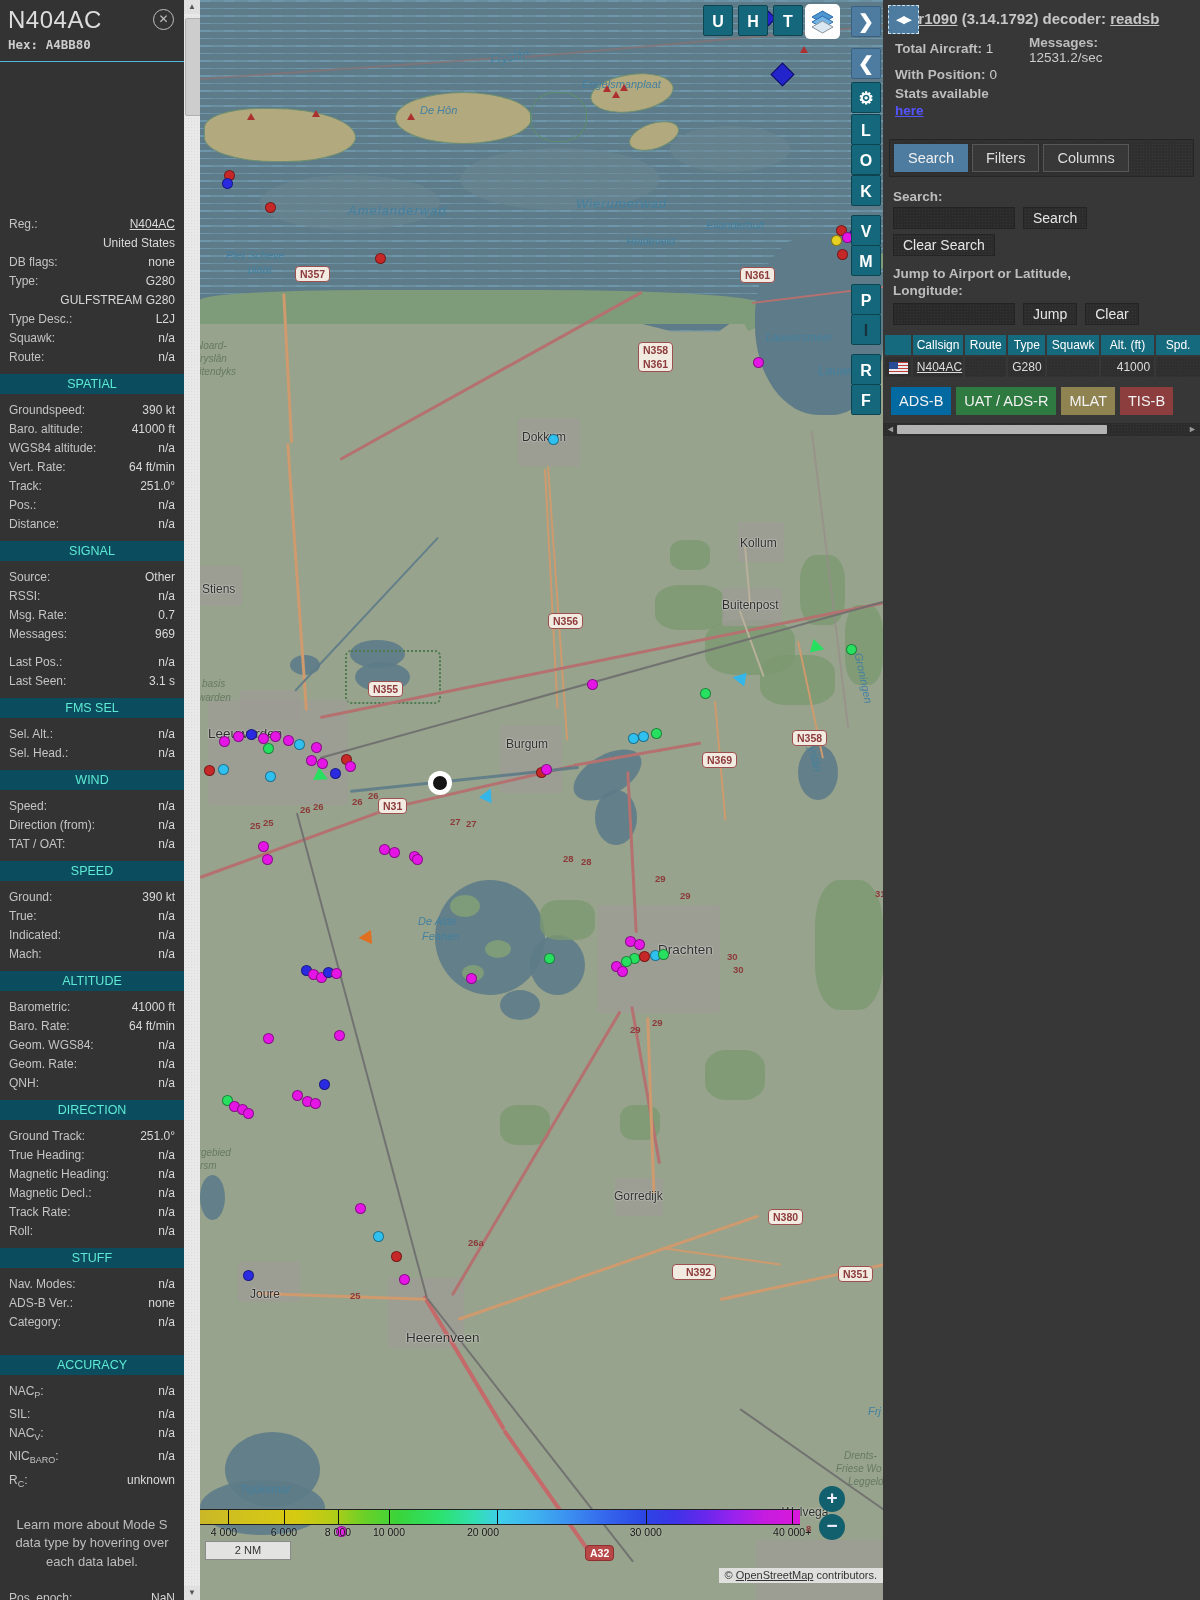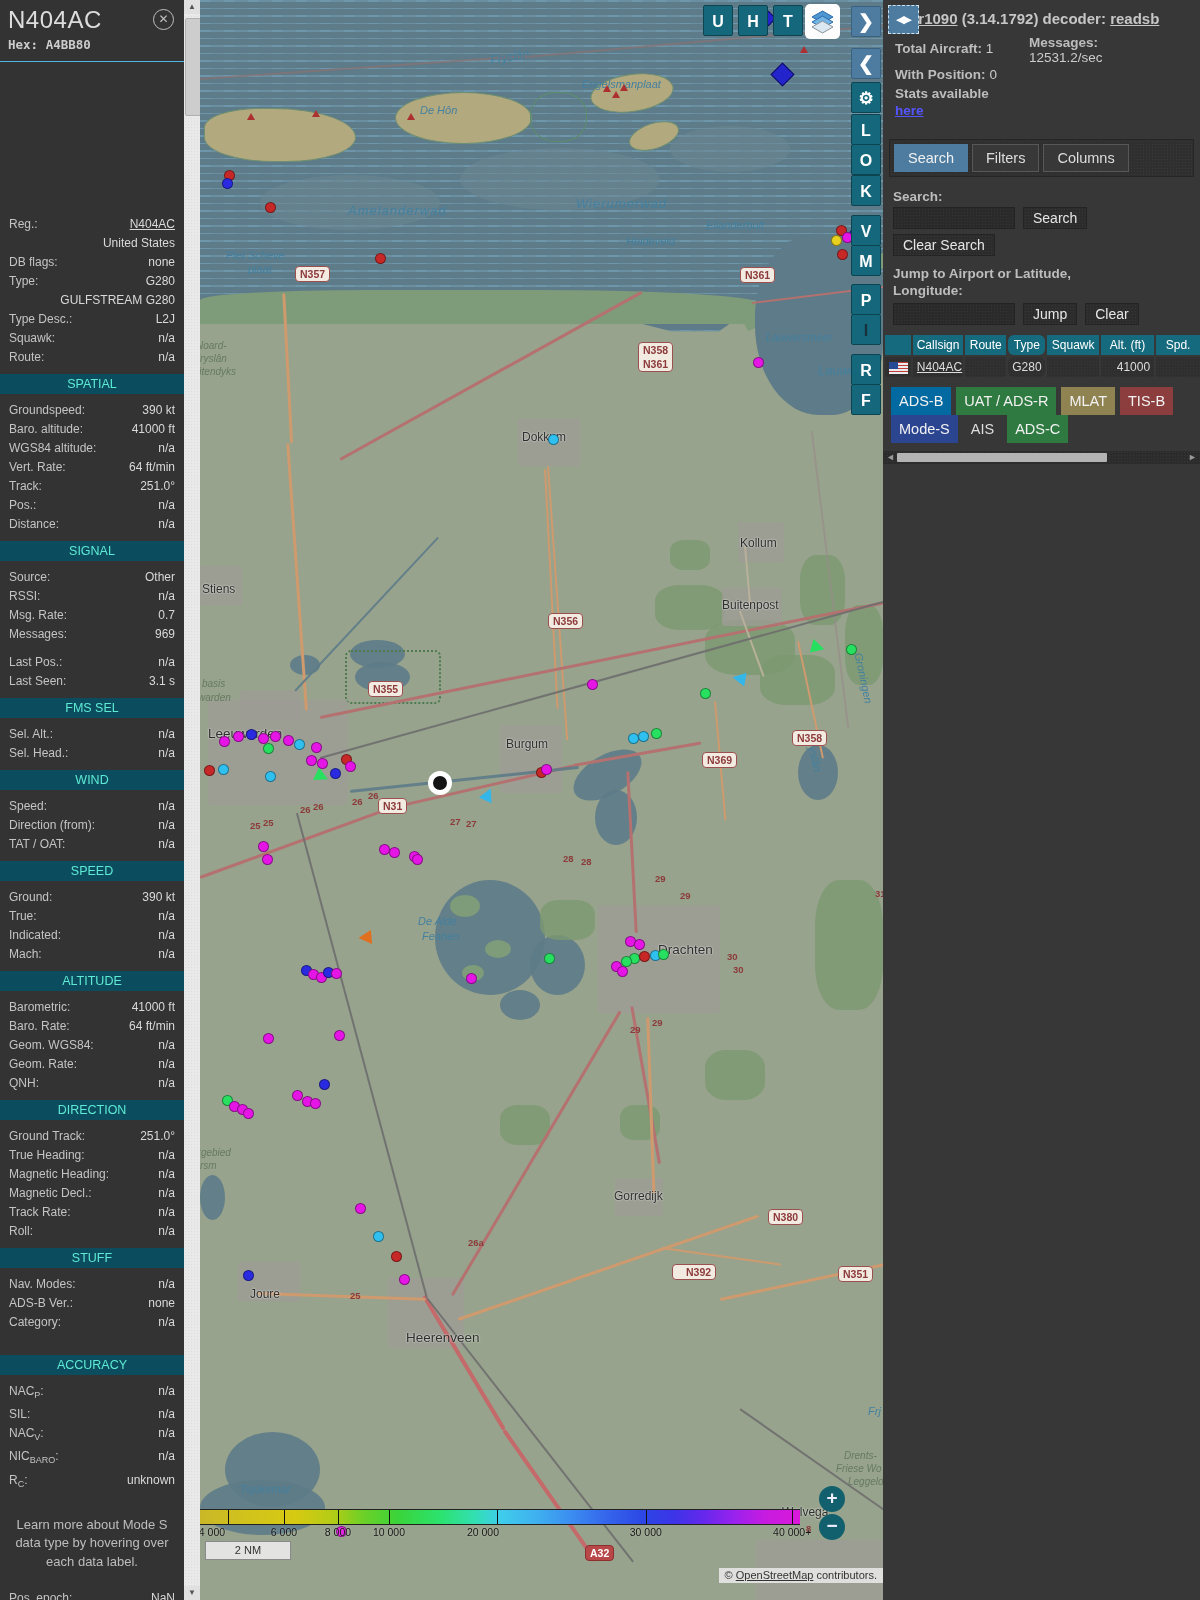--- a/index.html
+++ b/index.html
@@ -89,21 +89,21 @@
   .rp-formrow{padding:0 10px;display:flex;align-items:center;gap:8px;}
   .rinput{background:#2a2a2a;border:1px solid #232323;height:18px;width:116px;color:#ddd;background-image:radial-gradient(rgba(255,255,255,.05) 1px,transparent 1px);background-size:3px 3px;}
   .rbtn{background:#2c2c2c;color:#e6e6e6;font-size:14px;font-family:"Liberation Sans",sans-serif;padding:2px 9px;border:1px solid #242424;cursor:pointer;background-image:radial-gradient(rgba(255,255,255,.05) 1px,transparent 1px);background-size:3px 3px;}
   .rbtn.mt{margin:5px 10px 4px;}
   .actable{margin:10px 0 0 2px;font-size:12px;}
   .trow{display:flex;gap:2px;margin-bottom:2px;}
   .tcell{box-sizing:border-box;padding:3px 2px;text-align:center;white-space:nowrap;overflow:hidden;}
   .tcell.th{background:#156a7d;color:#fff;}
   .tcell.td{background:#2f2f2f;color:#ddd;background-image:radial-gradient(rgba(255,255,255,.04) 1px,transparent 1px);background-size:3px 3px;text-align:left;padding-left:4px;}
   .tcell.num{text-align:right;padding-right:4px;}
-  .c0{width:27px;} .c1{width:53px;} .c2{width:43px;} .c3{width:39px;border-radius:6px;} .c4{width:54px;} .c5{width:56px;} .c6{width:46px;}
+  .c0{width:27px;} .c1{width:53px;} .c2{width:43px;} .c3{width:39px;} .c4{width:54px;} .c5{width:56px;} .c6{width:46px;}
   .flag{display:inline-block;width:19px;height:12px;position:relative;background:repeating-linear-gradient(180deg,#c23b3b 0 1.5px,#ececec 1.5px 3px);vertical-align:middle;}
   .flag::after{content:"";position:absolute;left:0;top:0;width:9px;height:7px;background:#274b94;}
   .cslink{text-decoration:underline;color:#ddd;}
   .srcwrap{padding:8px 8px 0;line-height:26px;}
   .srcbtn{display:inline-block;color:#f2f2f2;font-size:14.5px;padding:1px 8px;margin-right:5px;cursor:pointer;background-image:radial-gradient(rgba(255,255,255,.08) 1px,transparent 1px);background-size:3px 3px;}
   .srcbtn.plain{color:#ddd;background-image:none;}
   .hscroll{position:relative;margin-top:8px;height:13px;background:#2c2c2c;background-image:radial-gradient(rgba(255,255,255,.05) 1px,transparent 1px);background-size:3px 3px;}
   .hscroll .harr{position:absolute;top:0;font-size:9px;color:#999;line-height:13px;}
   .harr.l{left:3px;} .harr.r{right:3px;}
   .hthumb{position:absolute;left:14px;top:2px;width:210px;height:9px;background:#b3b3b3;border-radius:1px;}
@@ -625,21 +625,21 @@
     <div class="altbar" id="altbar">
         <div class="alttick" style="left: 4.7%;"></div>
         <div class="alttick" style="left: 14%;"></div>
         <div class="alttick" style="left: 23%;"></div>
         <div class="alttick" style="left: 31.5%;"></div>
         <div class="alttick" style="left: 49.5%;"></div>
         <div class="alttick" style="left: 74.3%;"></div>
         <div class="alttick" style="left: 98.7%;"></div>
       </div>
     <div id="altlabels">
-        <div class="altlab" style="left: 12px;">4 000</div>
+        <div class="altlab" style="left: 24px;">4 000</div>
         <div class="altlab" style="left: 84px;">6 000</div>
         <div class="altlab" style="left: 138px;">8 000</div>
         <div class="altlab" style="left: 189px;">10 000</div>
         <div class="altlab" style="left: 283px;">20 000</div>
         <div class="altlab" style="left: 445.8px;">30 000</div>
         <div class="altlab" style="left: 592.2px;">40 000+</div>
       </div>
     <div class="scalebox">2 NM</div>
     <div class="attrib"><span>© </span><a href="#">OpenStreetMap</a><span> contributors.</span></div>
     <div class="zoombtn" style="top:1486px">+</div>
@@ -689,21 +689,20 @@
           <div class="tcell td c2"></div>
           <div class="tcell td c3">G280</div>
           <div class="tcell td c4"></div>
           <div class="tcell td c5 num">41000</div>
           <div class="tcell td c6 num"></div>
         </div>
       </div>
 
     <div class="srcwrap" id="srcwrap">
         <div><span class="srcbtn" style="background: #0369a1;">ADS-B</span><span class="srcbtn" style="background: rgb(46, 122, 64);">UAT / ADS-R</span><span class="srcbtn" style="background: rgb(143, 131, 82);">MLAT</span><span class="srcbtn" style="background: rgb(140, 61, 61);">TIS-B</span></div>
-        <div><span class="srcbtn" style="background: rgb(43, 69, 144);">Mode-S</span><span class="srcbtn plain">AIS</span><span class="srcbtn" style="background: rgb(46, 122, 64);">ADS-C</span></div>
       </div>
 
     <div class="hscroll">
       <span class="harr l">◄</span>
       <div class="hthumb"></div>
       <span class="harr r">►</span>
     </div>
   </section>
 </div>
 

